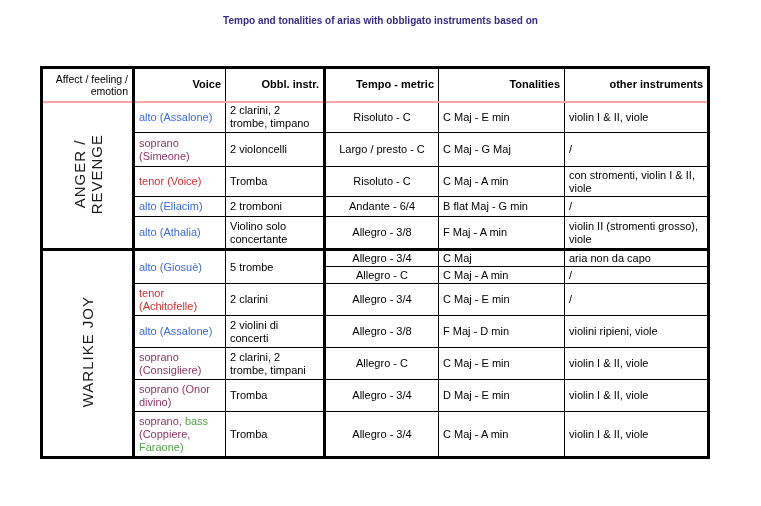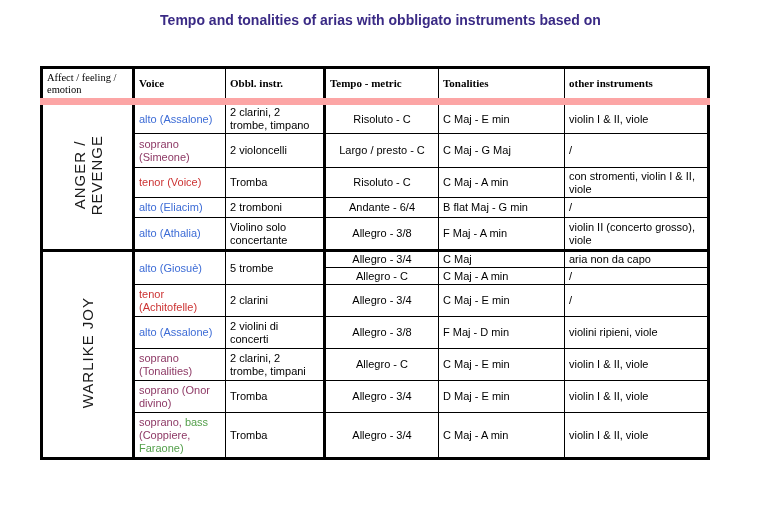--- a/index.html
+++ b/index.html
@@ -12,21 +12,21 @@
   .page {
     position: relative;
     width: 761px;
     height: 506px;
     background: #ffffff;
     overflow: hidden;
   }
   .title {
     margin-top: 13px;
     text-align: center;
-    font-size: 14px;
+    font-size: 10px;
     font-weight: bold;
     color: #3A2A85;
     line-height: 15px;
   }
   table.arias {
     position: absolute;
     left: 40px;
     top: 66px;
     width: 667px;
     border-collapse: collapse;
@@ -35,25 +35,24 @@
     font-size: 11px;
   }
   table.arias th, table.arias td {
     border: 1px solid #000;
     padding: 1px 4px;
     vertical-align: middle;
     line-height: 13px;
     overflow: hidden;
   }
   table.arias thead th {
-    border-bottom: 7px solid #fca5a5;
-    text-align: left;
+    border-bottom: 2px solid #fca5a5;
+    text-align: right;
     font-weight: bold;
     font-size: 11px;
-    font-family: Liberation Serif, serif;
   }
   table.arias thead th.affect-h {
     font-weight: normal;
     font-size: 10.5px;
     line-height: 12px;
   }
   .thickR { border-right: 3px solid #000 !important; }
   tr.sec-top > td { border-top: 3px solid #000 !important; }
   td.tempo { text-align: center; margin-left: 28px; }
   td.affect-cell { text-align: center; }
@@ -145,21 +144,21 @@
         <td>B flat Maj - G min</td>
         <td>/</td>
       </tr>
       <tr style="height:33px">
         <td>
           <span class="vseg" data-voice="alto">alto (Athalia)</span>
         </td>
         <td class="thickR">Violino solo concertante</td>
         <td class="tempo">Allegro - 3/8</td>
         <td>F Maj - A min</td>
-        <td>violin II (concerto grosso), viole</td>
+        <td>violin II (stromenti grosso), viole</td>
       </tr>
 
       <tr class="sec-top" style="height:17px">
         <td rowspan="7" class="affect-cell thickR">
           <span class="affect-label">
             <span style="display:block">WARLIKE JOY</span>
           </span>
         </td>
         <td rowspan="2">
           <span class="vseg" data-voice="alto">alto (Giosuè)</span>
@@ -187,21 +186,21 @@
         <td>
           <span class="vseg" data-voice="alto">alto (Assalone)</span>
         </td>
         <td class="thickR">2 violini di concerti</td>
         <td class="tempo">Allegro - 3/8</td>
         <td>F Maj - D min</td>
         <td>violini ripieni, viole</td>
       </tr>
       <tr style="height:32px">
         <td>
-          <span class="vseg" data-voice="soprano">soprano (Tonalities)</span>
+          <span class="vseg" data-voice="soprano">soprano (Consigliere)</span>
         </td>
         <td class="thickR">2 clarini, 2 trombe, timpani</td>
         <td class="tempo">Allegro - C</td>
         <td>C Maj - E min</td>
         <td>violin I &amp; II, viole</td>
       </tr>
       <tr style="height:32px">
         <td>
           <span class="vseg" data-voice="soprano">soprano (Onor divino)</span>
         </td>

